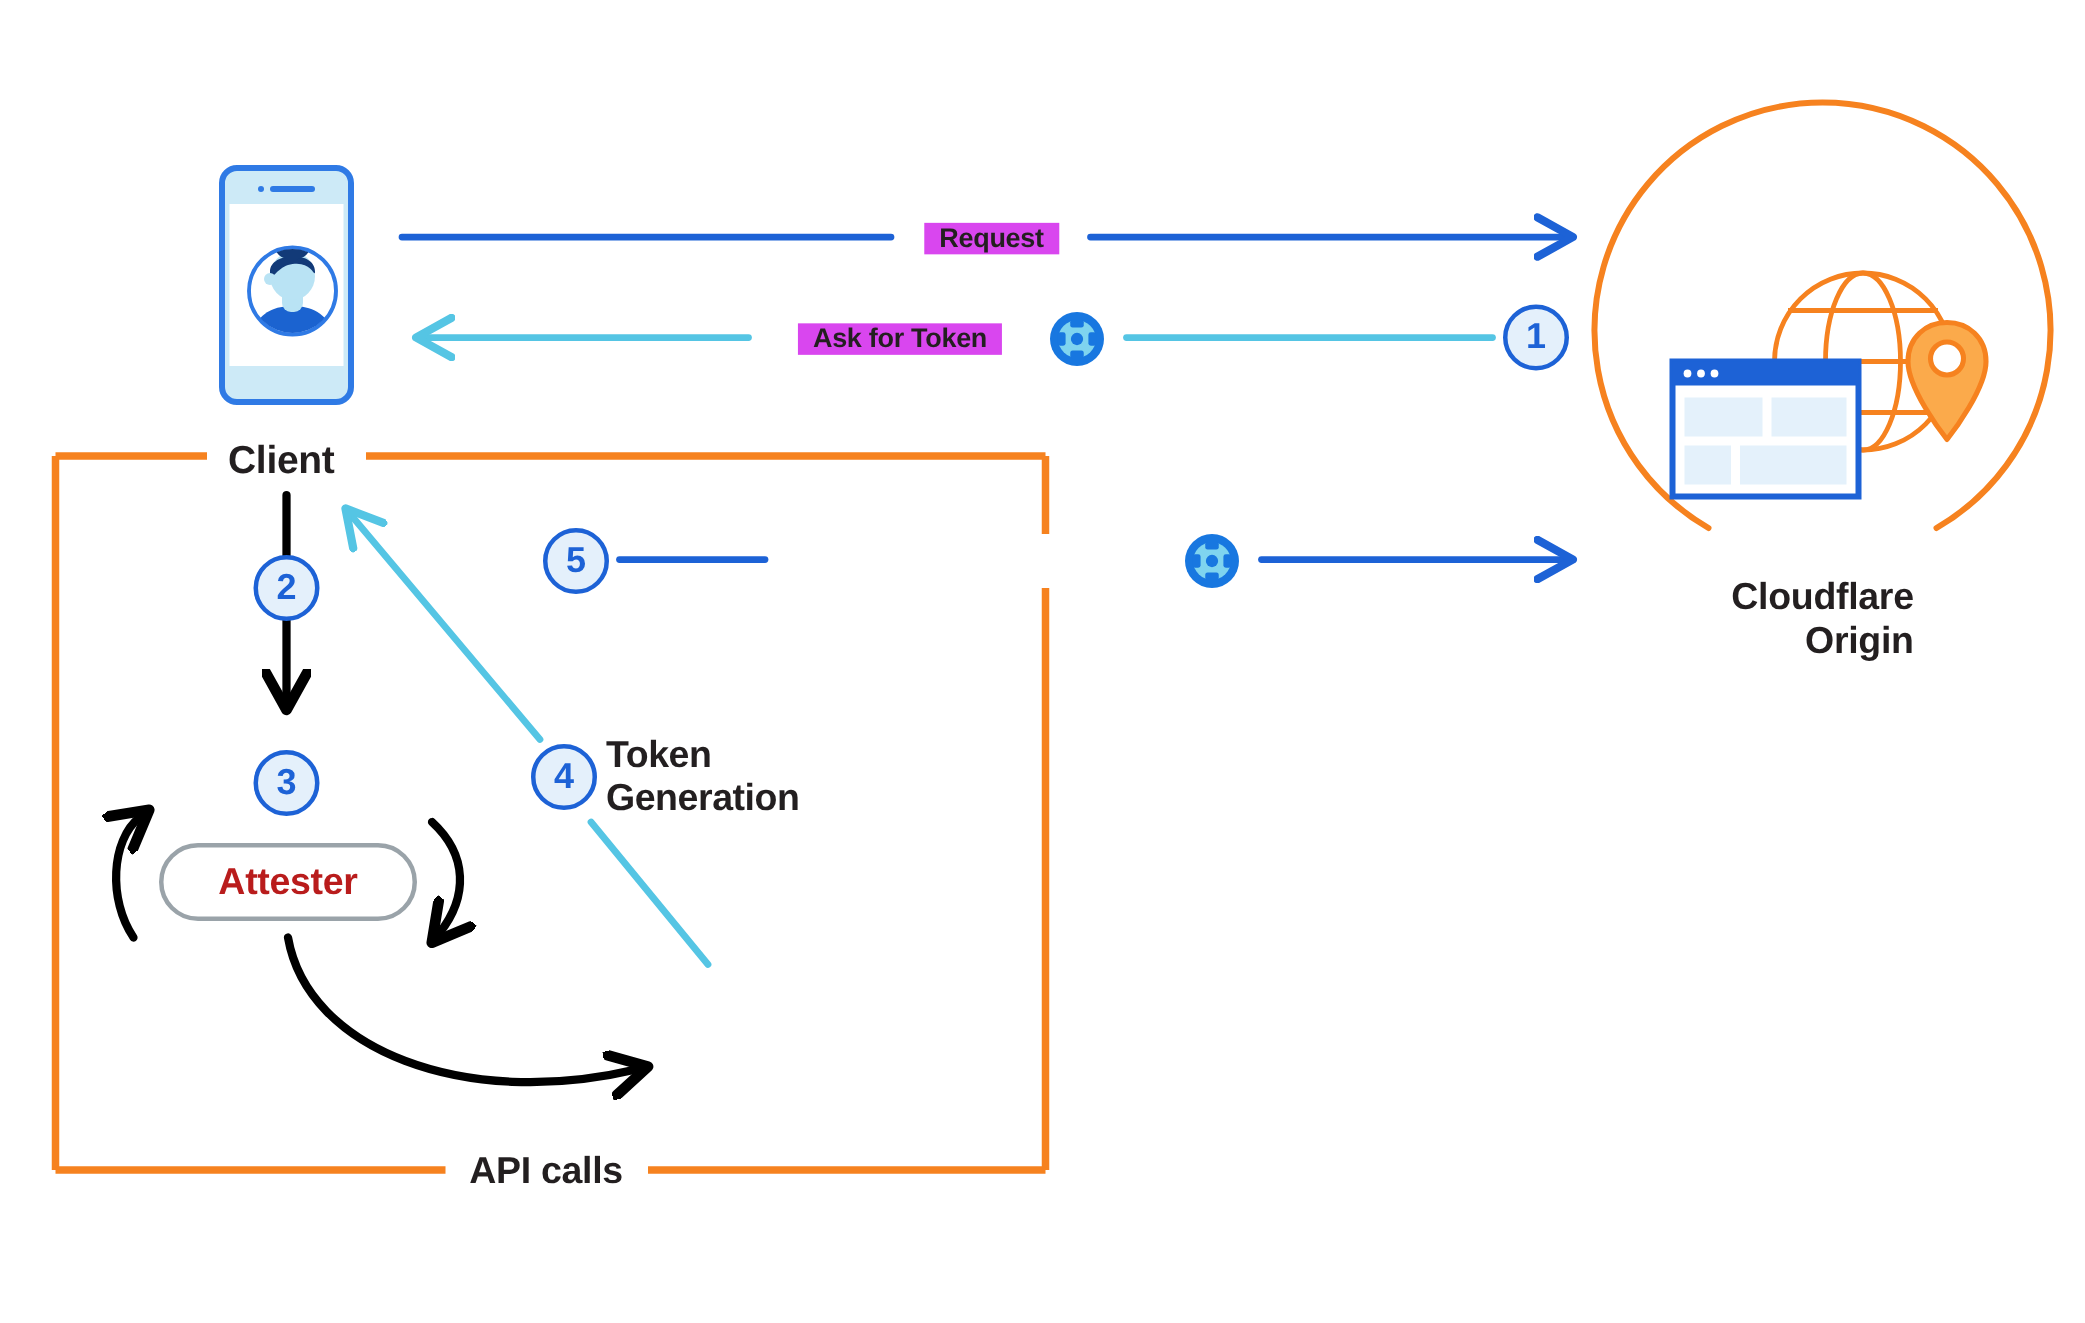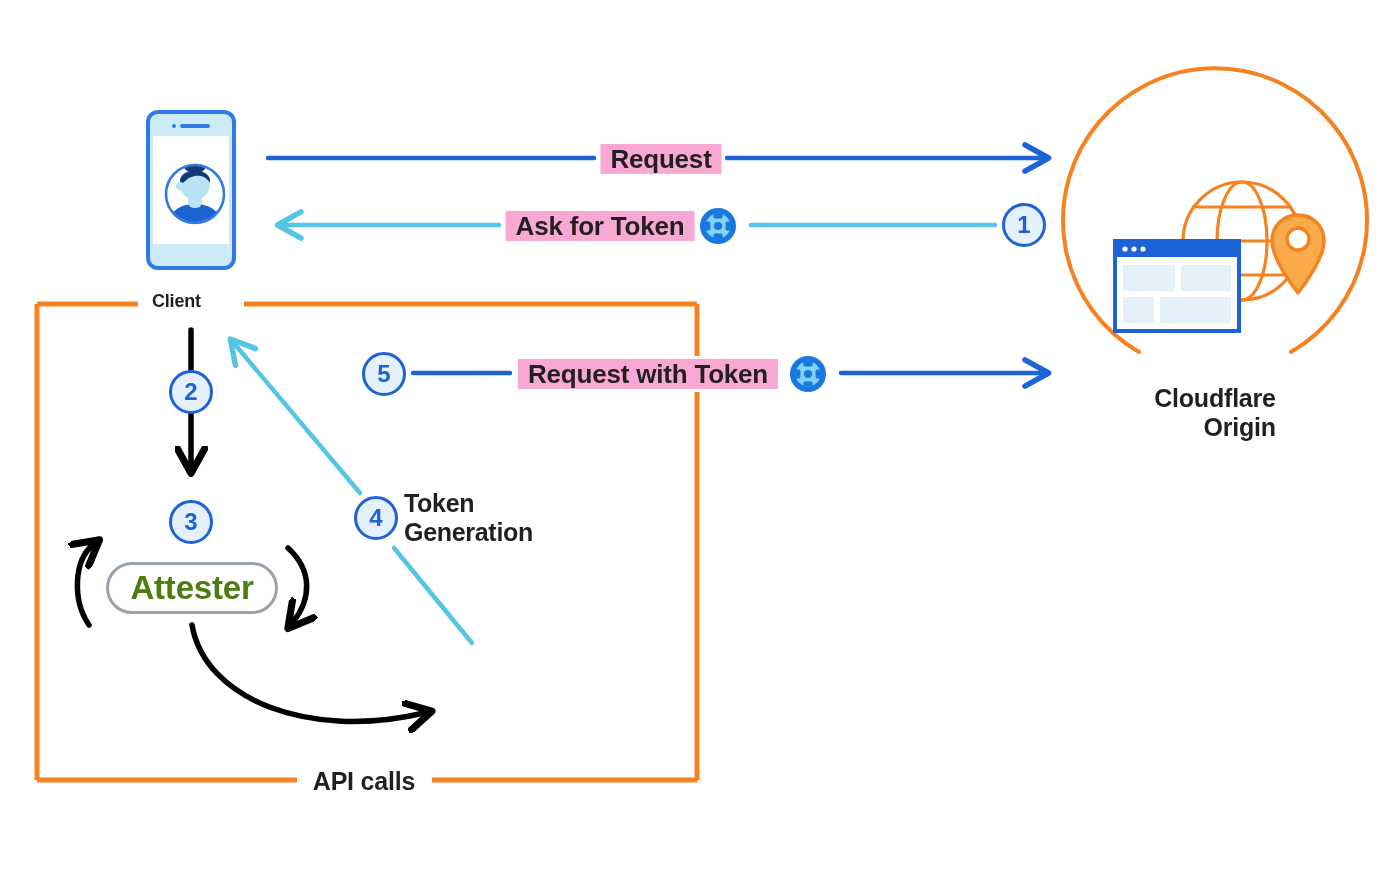--- a/index.html
+++ b/index.html
@@ -29,27 +29,27 @@
     font-family: "Liberation Sans", sans-serif;
     font-weight: bold;
     color: #231f20;
     white-space: nowrap;
     line-height: 1.16;
   }
   .lbl-center {
     transform: translate(-50%, -50%);
   }
   .flow-text {
+    font-size: 18px;
+    letter-spacing: -0.2px;
+    background: #d946ef;
+    padding: 0 10px;
+  }
+  .node-text {
     font-size: 26px;
-    letter-spacing: -0.2px;
-    background: #f9a8d4;
-    padding: 0 10px;
-  }
-  .node-text {
-    font-size: 18px;
     letter-spacing: -0.2px;
   }
   .endpoint-text {
     font-size: 25px;
     text-align: right;
     letter-spacing: -0.2px;
   }
   .box-label {
     font-size: 25px;
     background: #ffffff;
@@ -64,22 +64,22 @@
   .pill {
     position: absolute;
     box-sizing: border-box;
     border-radius: 999px;
     background: #ffffff;
     display: flex;
     align-items: center;
     justify-content: center;
     font-family: "Liberation Sans", sans-serif;
     font-weight: bold;
-    font-size: 33px;
-    color: #4d7c0f;
+    font-size: 25px;
+    color: #b91c1c;
     letter-spacing: -0.2px;
   }
   .pill-attester {
     border: 3px solid #9aa3a9;
   }
   .pill-issuer {
     border: 3px solid #f6821f;
   }
   .numcircle {
     position: absolute;
@@ -274,21 +274,20 @@
 
   <div class="lbl endpoint-text lbl-center" style="left:1215px; top:413px;">
     <div>Cloudflare</div>
     <div>Origin</div>
   </div>
 
   <div class="lbl flow-text lbl-center" style="left:661px; top:159px;">Request</div>
 
   <div class="lbl flow-text lbl-center" style="left:600px; top:226px;">Ask for Token</div>
 
-  <div class="lbl flow-text lbl-center" style="left:648px; top:374px;">Request with Token</div>
 
   <svg class="token-icon" style="left:698px; top:206px;" width="40" height="40" viewBox="0 0 40 40">
     <circle cx="20" cy="20" r="18" fill="#1877e0"></circle>
     <circle cx="20" cy="20" r="12.5" fill="#7fd4ef"></circle>
     <rect x="15.5" y="7.2" width="9" height="5.2" rx="1.6" fill="#1877e0"></rect>
     <rect x="15.5" y="27.6" width="9" height="5.2" rx="1.6" fill="#1877e0"></rect>
     <rect x="7.2" y="15.5" width="5.2" height="9" rx="1.6" fill="#1877e0"></rect>
     <rect x="27.6" y="15.5" width="5.2" height="9" rx="1.6" fill="#1877e0"></rect>
     <circle cx="20" cy="20" r="4.1" fill="#1877e0"></circle>
   </svg>

